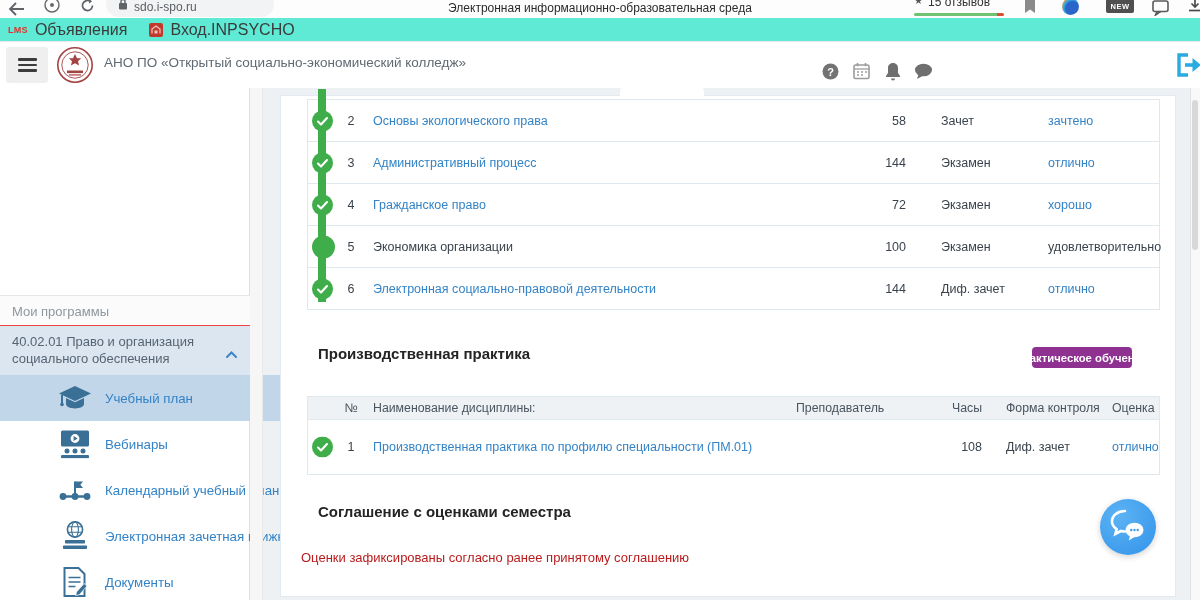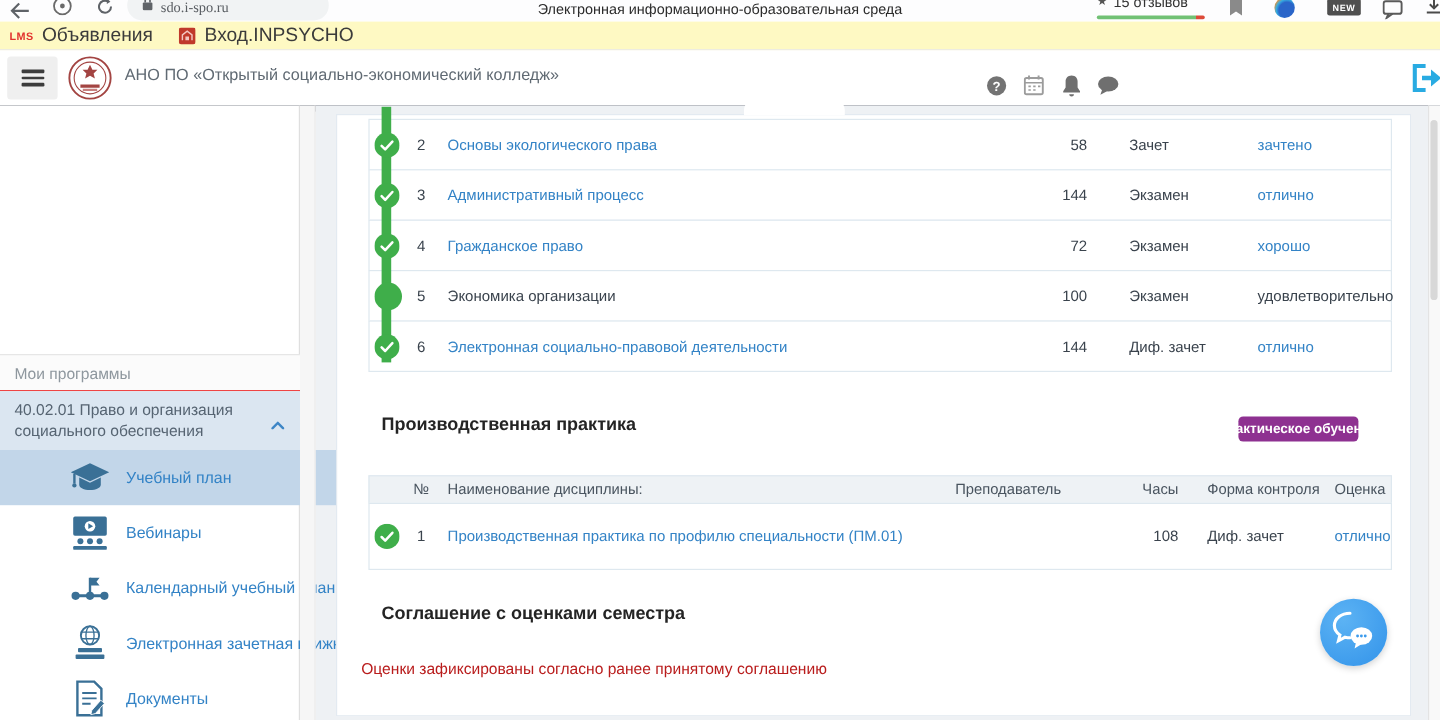--- a/index.html
+++ b/index.html
@@ -5,31 +5,31 @@
   html,body{margin:0;padding:0;background:#fff;}
   #stage{position:relative;width:1200px;height:600px;overflow:hidden;
          font-family:"Liberation Sans",sans-serif;background:#fff;}
   .abs{position:absolute;}
 
   
   #browser-top{left:0;top:0;width:1200px;height:18px;background:#fdfdfe;overflow:hidden;}
   #page-title{left:360px;top:1px;width:480px;text-align:center;font-size:12px;color:#2b2b2b;white-space:nowrap;}
   #address-pill{left:106px;top:-8px;width:168px;height:25px;border-radius:13px;background:#f1f3f4;
                 display:flex;align-items:flex-end;gap:6px;padding:0 0 3px 12px;box-sizing:border-box;}
-  #url-text{font-size:12px;color:#5a5e63;font-family:Liberation Serif, serif;}
+  #url-text{font-size:12px;color:#5a5e63;}
   #reviews-label{left:928px;top:-5px;font-size:12px;color:#333;white-space:nowrap;}
   #reviews-bar{left:914px;top:13px;width:90px;height:3px;border-radius:2px;
                background:linear-gradient(to right,#71c174 0 92%,#dd4b39 92%);}
   #new-badge{left:1106px;top:-1px;width:28px;height:14px;background:#4f4f4f;border-radius:2px;color:#fff;
              font-size:7.5px;font-weight:bold;letter-spacing:.5px;display:flex;align-items:center;justify-content:center;}
   #firefox-logo{left:1062px;top:-2px;width:17px;height:17px;border-radius:50%;
                 background:radial-gradient(circle at 62% 62%,#2a65c9 0 45%,#37ace0 60%,#f7902b 78%,#f35b1c 100%);}
 
   
-  #bookmarks-bar{left:0;top:18px;width:1200px;height:24px;background:#fef9c3;border-bottom:1px solid #e9e9e9;
+  #bookmarks-bar{left:0;top:18px;width:1200px;height:24px;background:#5eead4;border-bottom:1px solid #e9e9e9;
                  display:flex;align-items:center;padding-left:8px;box-sizing:border-box;gap:22px;}
   .bm-item{display:flex;align-items:center;gap:7px;}
   .bm-label{font-size:16px;color:#3b3b3b;}
   .bm-icon{display:flex;align-items:center;}
 
   
   #app-header{left:0;top:42px;width:1200px;height:46px;background:#fff;border-bottom:5px solid #0f172a;padding-left:12px;}
   #hamburger{left:6px;top:5px;width:42px;height:36px;background:#efefef;border-radius:3px;
              display:flex;flex-direction:column;align-items:center;justify-content:center;gap:3px;cursor:pointer;}
   .hb-line{width:19px;height:2.4px;background:#3c3c3c;border-radius:1px;}

